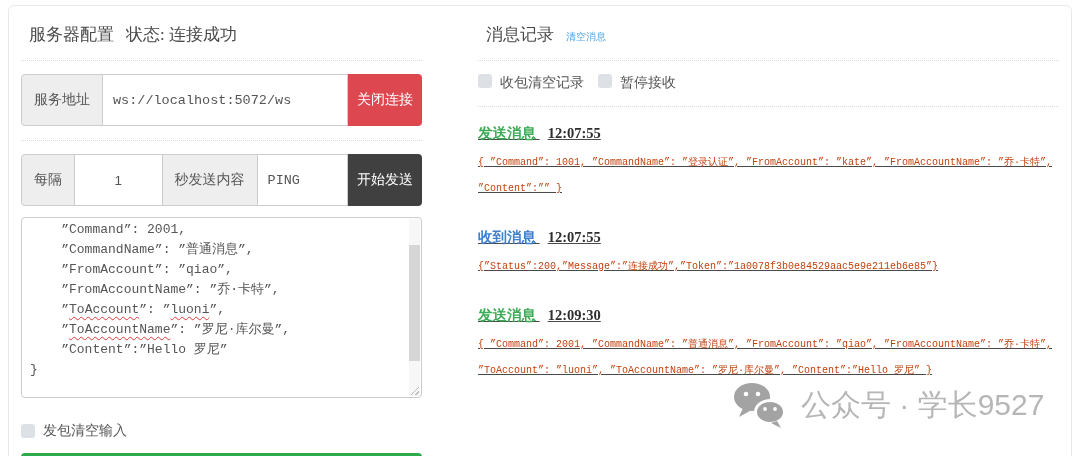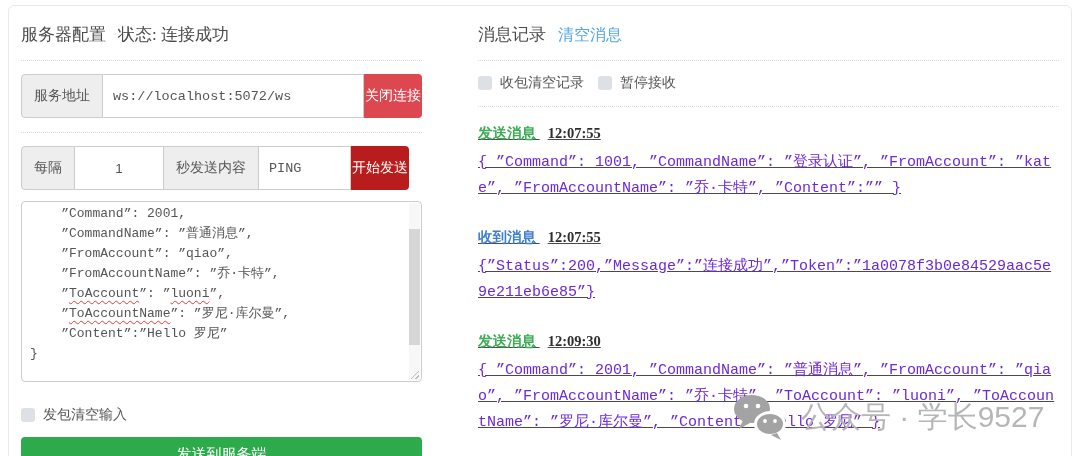--- a/index.html
+++ b/index.html
@@ -2,69 +2,69 @@
 <html><head>
 <meta charset="utf-8">
 <style>
   html,body{width:1080px;height:456px;margin:0;padding:0;background:#fff;overflow:hidden;
     font-family:"Liberation Serif","DejaVu Serif",serif;color:#4a4a4a;}
   .mono{font-family:"Liberation Mono","DejaVu Sans Mono",monospace;}
   .card{position:absolute;left:8px;top:5px;right:8px;height:478px;border:1px solid #e9e9e9;
     border-radius:6px;background:#fff;box-sizing:border-box;padding:13px 12px;display:flex;}
   .col-left{width:401px;flex:none;}
   .col-right{flex:1;margin-left:56px;position:relative;}
-  .title-row{display:flex;align-items:baseline;gap:12px;margin:4px 0 0 0;}
+  .title-row{display:flex;align-items:baseline;gap:12px;margin:4px 0 0 8px;}
   .h-title{font-size:17px;color:#4a4a4a;font-weight:normal;}
   .hr-dotted{border:none;border-top:1px dotted #d9d9d9;margin:14px 0 13px;}
   
-  .input-group{display:flex;height:44px;font-size:14px;box-sizing:border-box;}
+  .input-group{display:flex;height:52px;font-size:14px;box-sizing:border-box;}
   .input-group .addon{background:#eee;border:1px solid #ccc;padding:0 12px;display:flex;
     align-items:center;color:#555;white-space:nowrap;}
   .input-group .addon:first-child{border-radius:4px 0 0 4px;}
   .input-group .addon+ .tfield, .input-group .tfield+.addon{border-left:none;}
   .input-group .tfield{border:1px solid #ccc;padding:0 10px;font-size:13.5px;color:#555;
     outline:none;min-width:0;box-sizing:border-box;background:#fff;}
-  .input-group .gbtn{border:1px solid transparent;color:#fff;font-size:14px;padding:0 0;
+  .input-group .gbtn{border:1px solid transparent;color:#fff;font-size:14px;padding:0 8px;
     border-radius:0 4px 4px 0;cursor:pointer;white-space:nowrap;
     font-family:"Liberation Serif","DejaVu Serif",serif;}
   .btn-red{background:#dc4750;}
-  .btn-green{background:#b91c1c;}
+  .btn-green{background:#404040;}
   
   .editor{position:relative;border:1px solid #ccc;border-radius:4px;height:181px;margin-top:11px;
     box-sizing:border-box;font-size:13px;line-height:20px;color:#555;overflow:hidden;background:#fff;}
   .editor pre{margin:2px 10px 0 8px;white-space:pre-wrap;word-break:break-all;
     font-family:"Liberation Mono","DejaVu Sans Mono",monospace;font-size:13px;}
   .sb-track{position:absolute;top:1px;bottom:1px;right:1px;width:11px;background:#f7f7f7;}
   .sb-thumb{position:absolute;top:26px;right:0;width:11px;height:116px;background:#d6d6d6;}
   .grip{position:absolute;right:2px;bottom:2px;width:10px;height:10px;
     background:repeating-linear-gradient(-45deg,transparent 0 2px,#b9b9b9 2px 3px);
     clip-path:polygon(100% 0,100% 100%,0 100%);}
   .squiggle{text-decoration:underline;text-decoration-style:wavy;text-decoration-color:#e23b3b;
     text-decoration-thickness:1px;text-underline-offset:3px;}
   
   .cbrow{display:flex;align-items:center;font-size:14px;color:#555;margin-top:24px;}
   .cb{display:inline-block;width:14px;height:14px;background:#dde1e6;border-radius:3px;
     margin-right:8px;flex:none;cursor:pointer;}
   .big-btn{display:block;width:100%;height:34px;background:#2dab4c;color:#fff;border:none;
     border-radius:4px;font-size:15px;margin-top:13px;cursor:pointer;
     font-family:"Liberation Serif","DejaVu Serif",serif;}
   
-  .link-blue{color:#54a5e8;font-size:16px;text-decoration:none;cursor:pointer;}
+  .link-blue{color:#54a5e8;font-size:10px;text-decoration:none;cursor:pointer;}
   .opt-row{display:flex;align-items:center;font-size:14px;color:#555;margin:10px 0 2px;}
-  .opt-row .opt{display:flex;align-items:center;margin-right:14px;}
+  .opt-row .opt{display:flex;margin-right:14px;}
   .msg{margin:17px 0 0 0;text-decoration:underline;}
   .msg+.msg{margin-top:26px;}
   .msg-head{font-size:14.5px;font-weight:bold;}
   .lab-sent{color:#3cab55;}
   .lab-recv{color:#3e7fce;}
   .msg-time{color:#2f2f2f;margin-left:8px;}
-  .msg-body{margin-top:7px;font-size:15px;color:#6d28d9;line-height:26px;word-break:break-all;
+  .msg-body{margin-top:7px;font-size:10px;color:#c2410c;line-height:26px;word-break:break-all;
     font-family:"Liberation Mono","DejaVu Sans Mono",monospace;}
   
-  .watermark{position:absolute;left:732px;top:393px;display:flex;align-items:center;gap:13px;
+  .watermark{position:absolute;left:732px;top:381px;display:flex;align-items:center;gap:13px;
     color:#b6b6b6;font-size:30px;font-family:"Liberation Sans","DejaVu Sans",sans-serif;}
   .wm-icon{flex:none;}
 </style>
 </head>
 <body>
 
 <div class="card">
 
   <div class="col-left">
     <div class="title-row">

